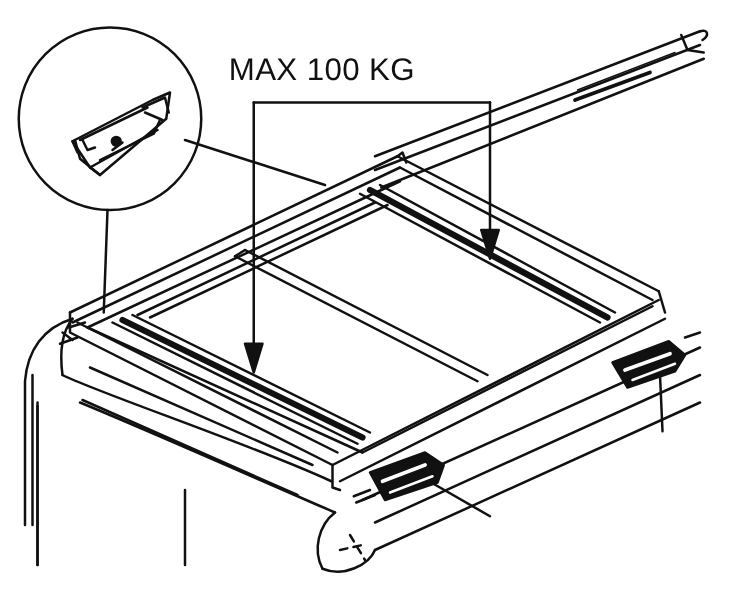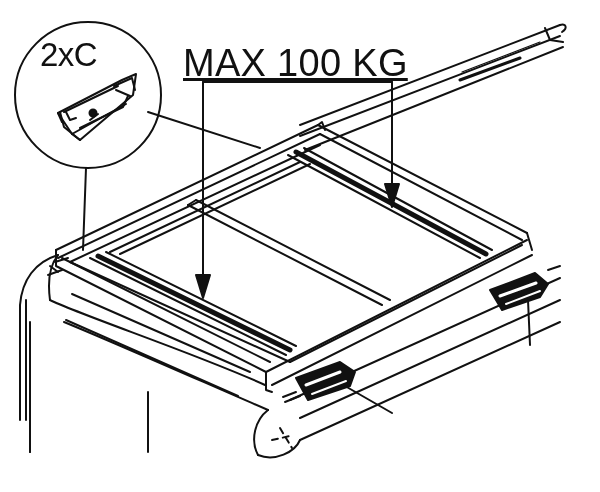--- a/index.html
+++ b/index.html
@@ -12,21 +12,21 @@
     }
     svg { position: absolute; left: 0; top: 0; }
     .label {
       position: absolute;
       font-family: "Liberation Sans", sans-serif;
       color: #111111;
       white-space: nowrap;
       line-height: 1;
     }
     .callout-label { left: 40px; top: 38px; font-size: 33px; letter-spacing: -0.5px; }
-    .load-label { left: 183px; top: 44px; font-size: 38px; letter-spacing: 0.3px; text-decoration: underline; }
+    .load-label { left: 183px; top: 44px; font-size: 25px; letter-spacing: 0.3px; }
   </style>
 </head>
 <body>
 
 <div class="canvas">
 
   <svg width="600" height="492" viewBox="0 0 600 492" fill="none" stroke="#111111" stroke-linecap="round" stroke-linejoin="round">
 
     <g stroke-width="2">
 
@@ -145,16 +145,15 @@
 
     <g stroke-width="2">
       <path d="M203 82 L 392 82"></path>
       <path d="M203 82 L 203 278"></path>
       <path d="M392 82 L 392 190"></path>
       <path d="M196 275 L 210 275 L 203 298 Z" fill="#111111"></path>
       <path d="M385 184 L 399 184 L 392 207 Z" fill="#111111"></path>
     </g>
   </svg>
 
-  <div class="label callout-label">2xC</div>
   <div class="label load-label">MAX 100 KG</div>
 
 </div>
 
 </body></html>

